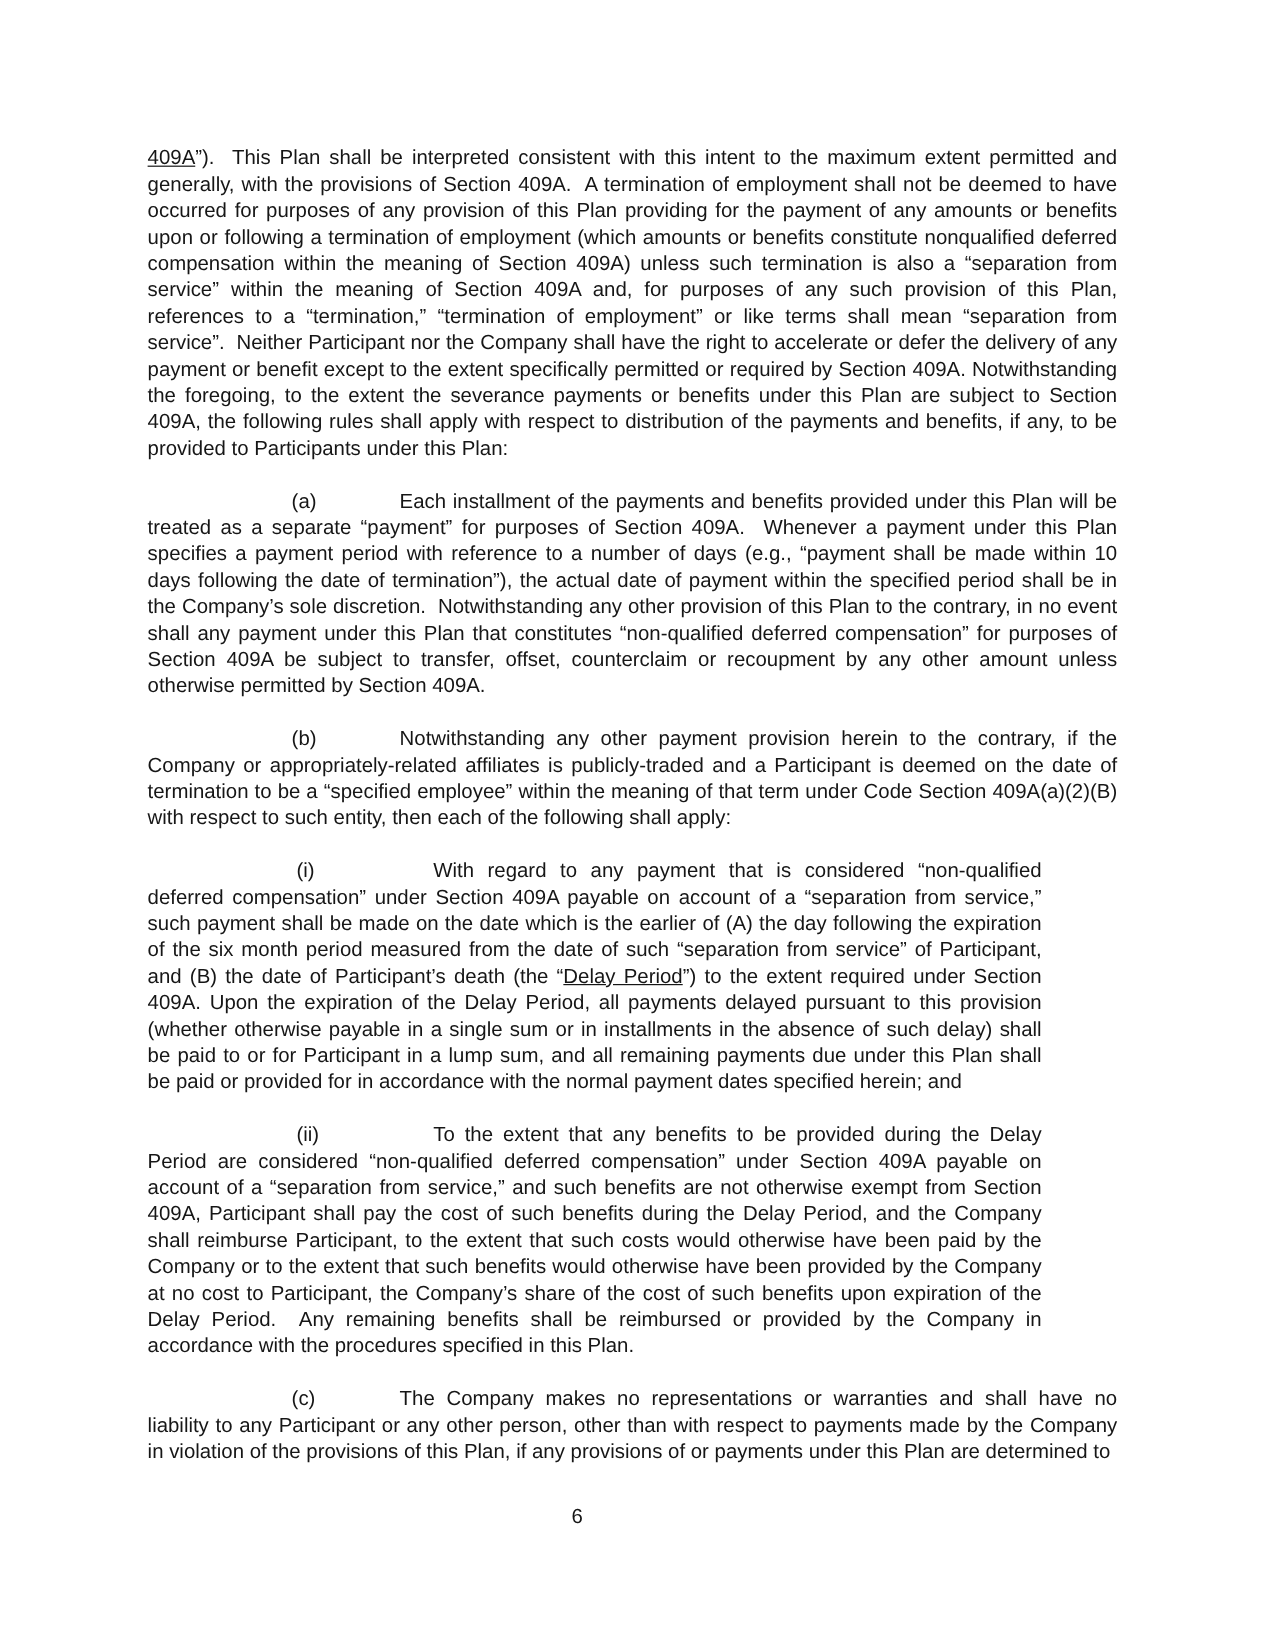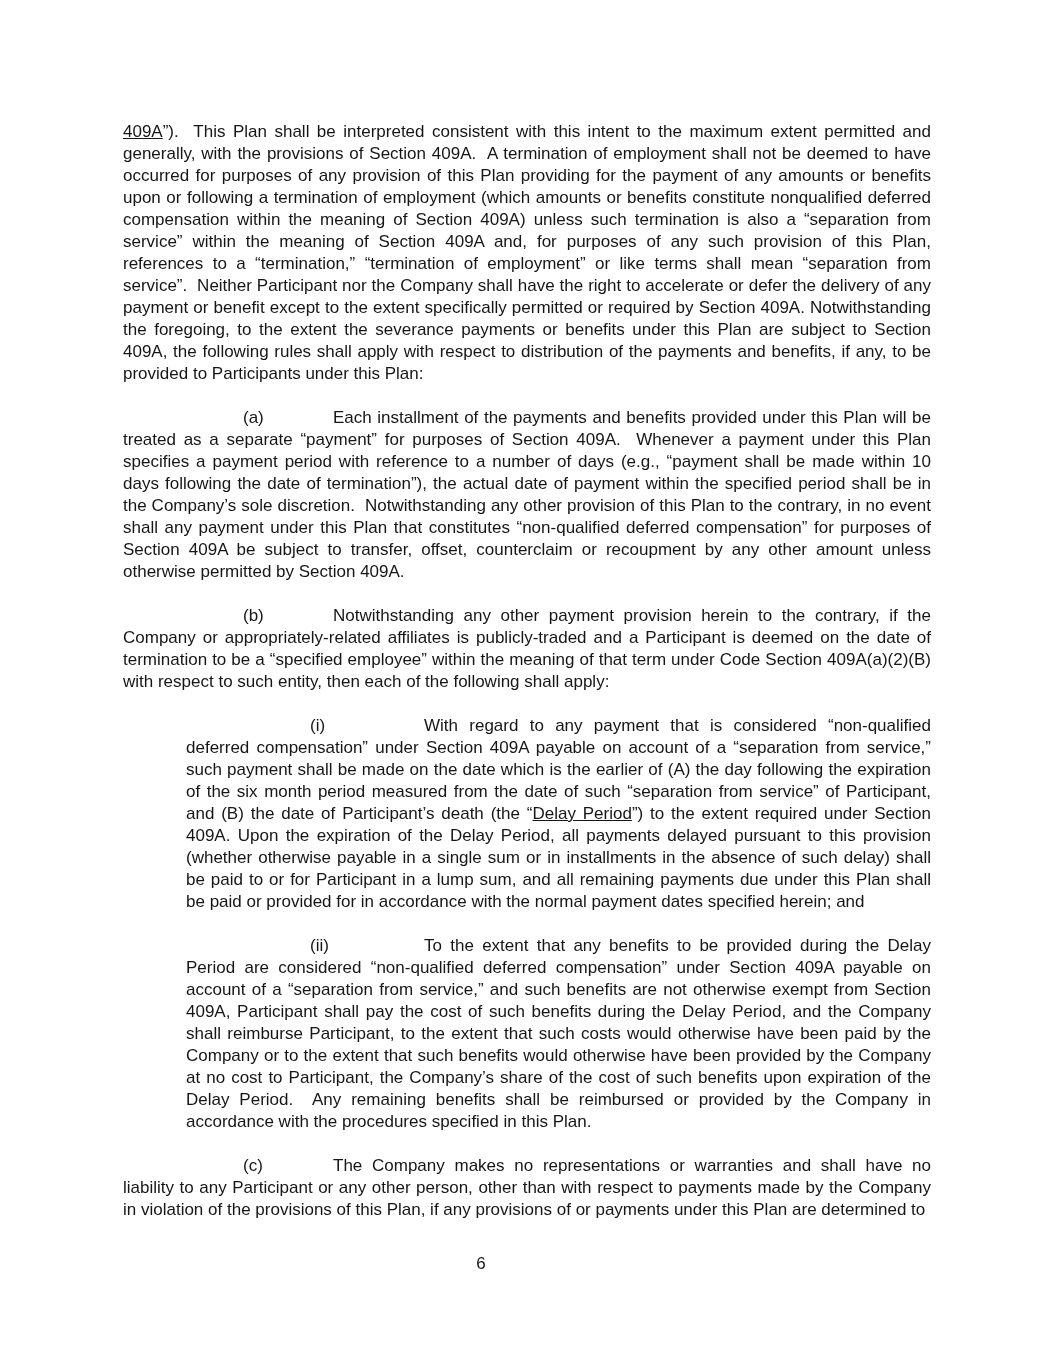--- a/index.html
+++ b/index.html
@@ -26,21 +26,20 @@
     margin: 0 0 22px 0;
     font-size: 17px;
     line-height: 22px;
     text-align: justify;
     text-indent: 120px;
   }
   .para.no-indent {
     text-indent: 0;
   }
   .para.sub-para {
-    margin-left: 63px;
     width: 745px;
     text-indent: 124px;
   }
   .para.last {
     margin-bottom: 1px;
   }
   .plabel {
     display: inline-block;
     text-indent: 0;
     width: 90px;

